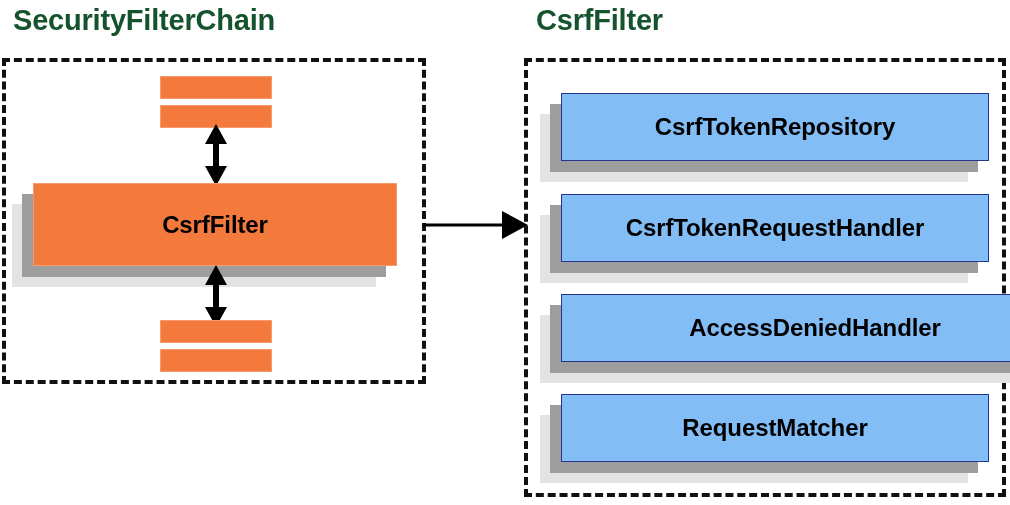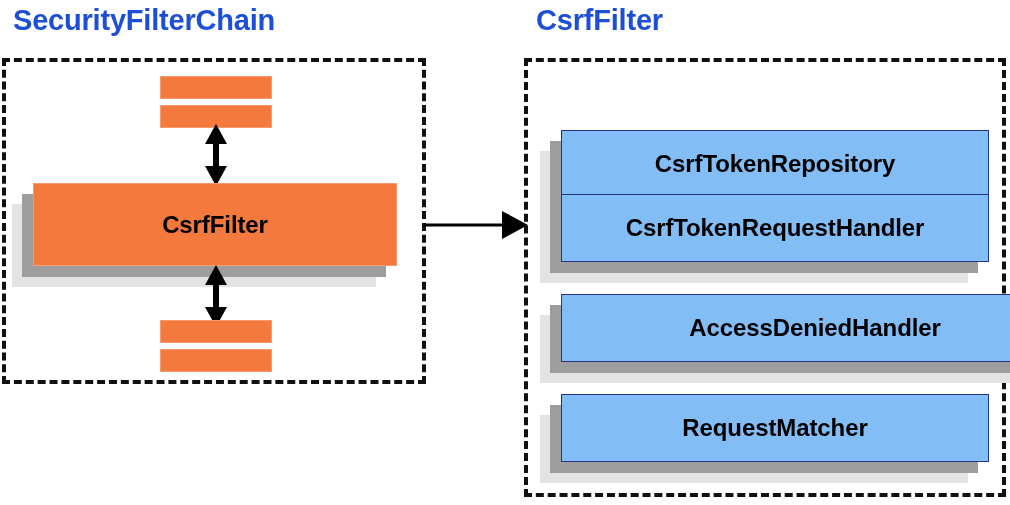--- a/index.html
+++ b/index.html
@@ -19,21 +19,21 @@
     overflow: hidden;
   }
 
   
   .panel-title {
     position: absolute;
     font-family: "Liberation Sans", sans-serif;
     font-weight: bold;
     font-size: 29px;
     line-height: 1;
-    color: #1d4ed8;
+    color: #14532d;
     letter-spacing: -0.2px;
     white-space: nowrap;
   }
   #title-left  { left: 13px;  top: 6px; }
   #title-right { left: 536px; top: 6px; }
 
   
   .dashed-panel {
     position: absolute;
     box-sizing: border-box;
@@ -152,21 +152,21 @@
 
   <svg class="arrow-svg" style="left:424px; top:211px;" width="104" height="28">
     <line x1="0" y1="14" x2="82" y2="14" stroke="#000000" stroke-width="3"></line>
     <polygon points="104,14 78,28 78,0" fill="#000000"></polygon>
   </svg>
 
   <div class="panel-title" id="title-right">CsrfFilter</div>
 
   <div class="dashed-panel" id="panel-right"></div>
 
-  <div class="comp blue" style="left:561px; top:93px; width:428px; height:68px;margin-top:37px;">
+  <div class="comp blue" style="left:561px; top:93px; width:428px; height:68px;">
     <div class="shadow-light"></div>
     <div class="shadow-dark"></div>
     <div class="face">
       <span class="label">CsrfTokenRepository</span>
     </div>
   </div>
 
   <div class="comp blue" style="left:561px; top:194px; width:428px; height:68px;">
     <div class="shadow-light"></div>
     <div class="shadow-dark"></div>

